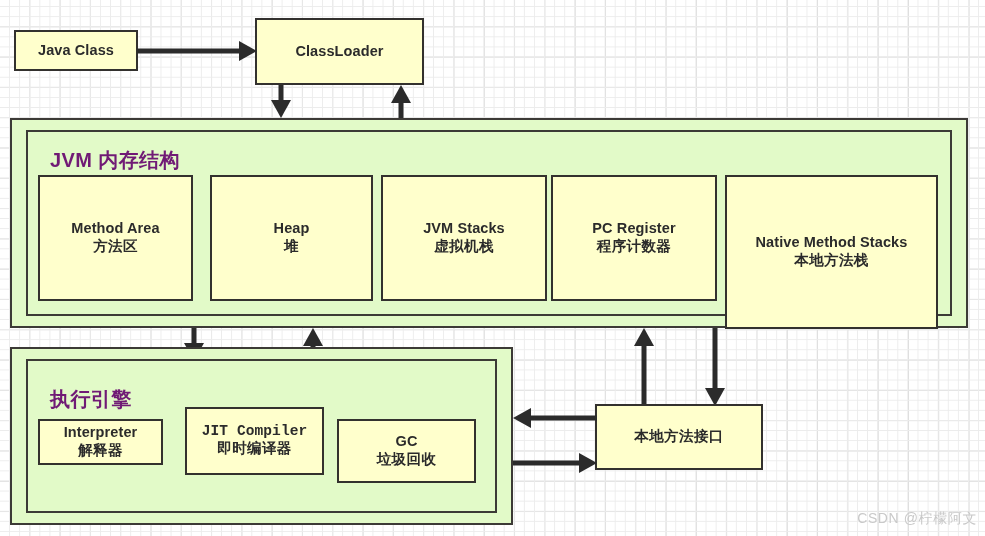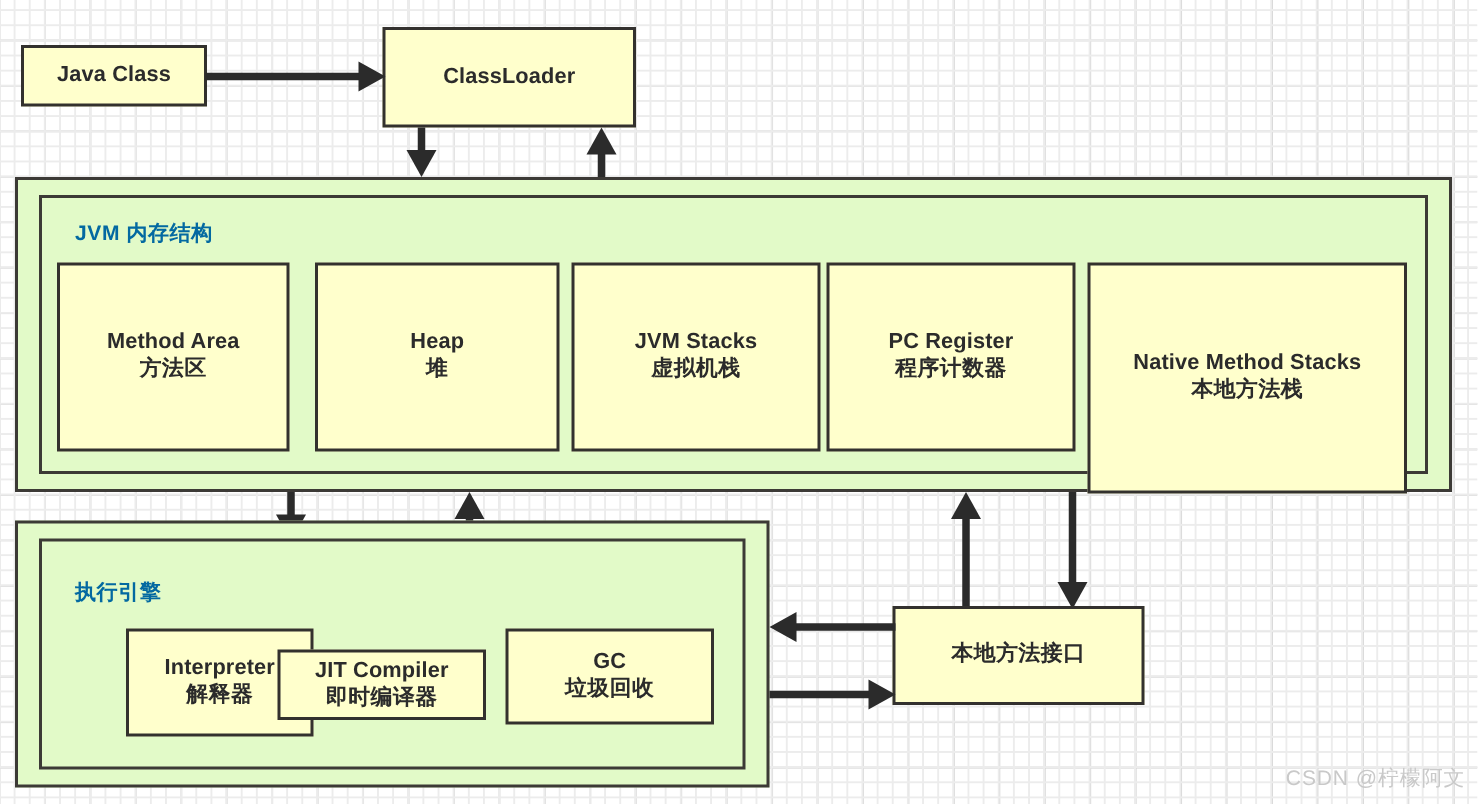--- a/index.html
+++ b/index.html
@@ -47,23 +47,23 @@
     border: 2px solid #3c3a36;
   }
   .panel-inner {
     position: absolute;
     box-sizing: border-box;
     border: 2px solid #3c3a36;
     background: transparent;
   }
   .panel-title {
     position: absolute;
-    font-size: 14px;
+    font-size: 20px;
     font-weight: bold;
-    color: #0369a1;
+    color: #701a75;
     letter-spacing: 0.4px;
     white-space: nowrap;
   }
 
   
   .arrow { position: absolute; }
   .arrow .shaft-h {
     position: absolute;
     height: 5px;
     background: #2b2b2b;
@@ -197,26 +197,26 @@
   <div class="arrow" style="left:704px; top:328px; width:22px; height:78px;">
     <div class="shaft-v" style="top:0; height:64px;"></div>
     <div class="head down"></div>
   </div>
 
   <div class="panel-outer" style="left:10px; top:347px; width:503px; height:178px;">
     <div class="panel-inner" style="left:14px; top:10px; right:14px; bottom:10px;"></div>
     <div class="panel-title" style="left:38px; top:37px;">执行引擎</div>
   </div>
 
-  <div class="box" style="left:38px; top:419px; width:125px; height:72px;margin-left:46px;">
+  <div class="box" style="left:38px; top:419px; width:125px; height:46px;">
     <span class="en">Interpreter</span>
     <span class="cn">解释器</span>
   </div>
 
-  <div class="box" style="left:185px; top:433px; width:139px; height:47px;">
+  <div class="box" style="left:185px; top:407px; width:139px; height:68px;font-family:Liberation Mono, monospace;">
     <span class="en">JIT Compiler</span>
     <span class="cn">即时编译器</span>
   </div>
 
   <div class="box" style="left:595px; top:404px; width:168px; height:66px;">
     <span class="cn">本地方法接口</span>
   </div>
 
   <div class="box" style="left:337px; top:419px; width:139px; height:64px;">
     <span class="en">GC</span>

